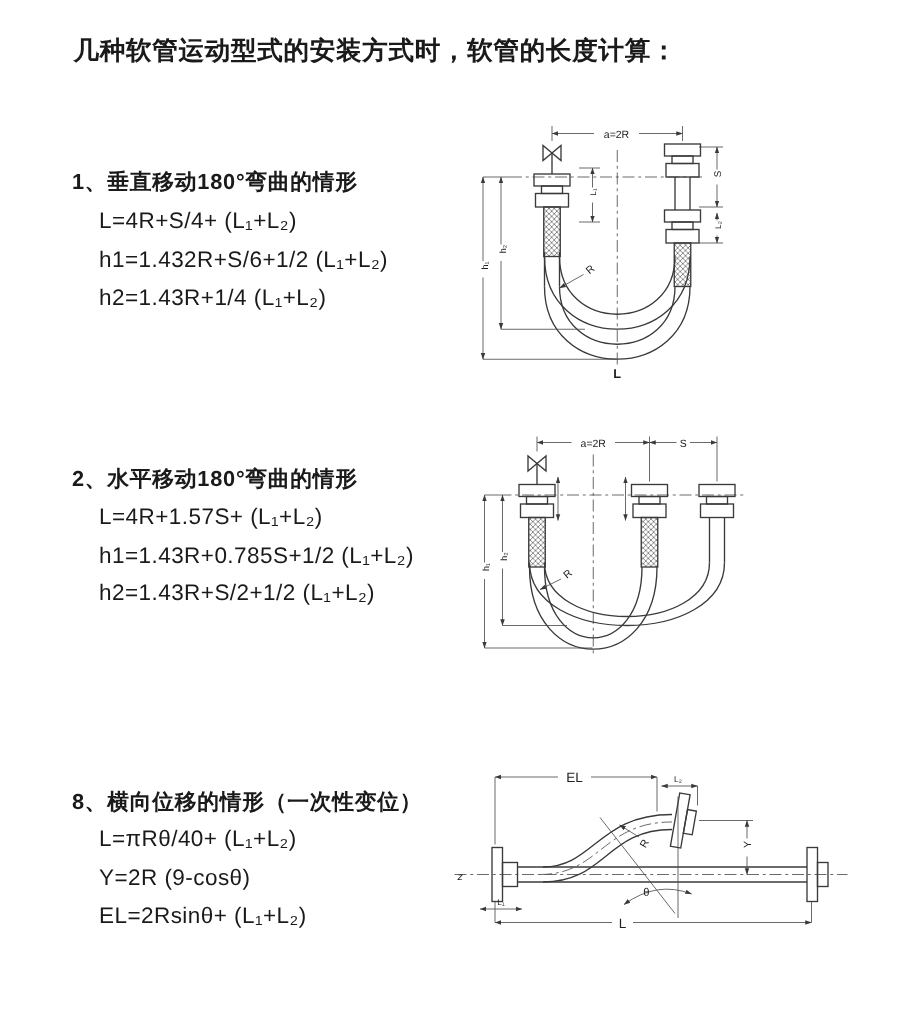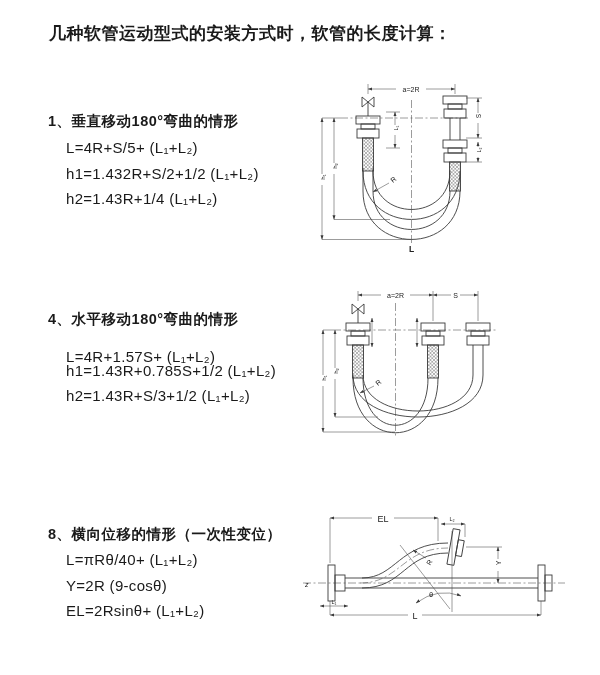--- a/index.html
+++ b/index.html
@@ -42,28 +42,28 @@
     </marker>
     <pattern id="braid" width="3.5" height="3.5" patternUnits="userSpaceOnUse">
       <path d="M0,3.5 L3.5,0 M0,0 L3.5,3.5" stroke="#6a6a6a" stroke-width="0.5" fill="none"></path>
     </pattern>
   </defs>
 </svg>
 
 <div class="doc-title">几种软管运动型式的安装方式时，软管的长度计算：</div>
 
 <div class="sec-heading" style="top:112px">1、垂直移动180°弯曲的情形</div>
-<div class="formula" style="top:139px">L=4R+S/5+ (L₁+L₂)</div>
-<div class="formula" style="top:165px">h1=1.432R+S/2+1/2 (L₁+L₂)</div>
+<div class="formula" style="top:139px">L=4R+S/4+ (L₁+L₂)</div>
+<div class="formula" style="top:165px">h1=1.432R+S/6+1/2 (L₁+L₂)</div>
 <div class="formula" style="top:190px">h2=1.43R+1/4 (L₁+L₂)</div>
 
-<div class="sec-heading" style="top:310px">4、水平移动180°弯曲的情形</div>
-<div class="formula" style="top:348px">L=4R+1.57S+ (L₁+L₂)</div>
+<div class="sec-heading" style="top:310px">2、水平移动180°弯曲的情形</div>
+<div class="formula" style="top:336px">L=4R+1.57S+ (L₁+L₂)</div>
 <div class="formula" style="top:362px">h1=1.43R+0.785S+1/2 (L₁+L₂)</div>
-<div class="formula" style="top:387px">h2=1.43R+S/3+1/2 (L₁+L₂)</div>
+<div class="formula" style="top:387px">h2=1.43R+S/2+1/2 (L₁+L₂)</div>
 
 <div class="sec-heading" style="top:525px">8、横向位移的情形（一次性变位）</div>
 <div class="formula" style="top:551px">L=πRθ/40+ (L₁+L₂)</div>
 <div class="formula" style="top:577px">Y=2R (9-cosθ)</div>
 <div class="formula" style="top:602px">EL=2Rsinθ+ (L₁+L₂)</div>
 
 <svg style="left:310px;top:76px" width="290" height="185" viewBox="0 0 290 185">
   <g>
     <line class="cl" x1="30" y1="42" x2="160" y2="42"></line>
     <line class="cl" x1="101.5" y1="24" x2="101.5" y2="168"></line>

